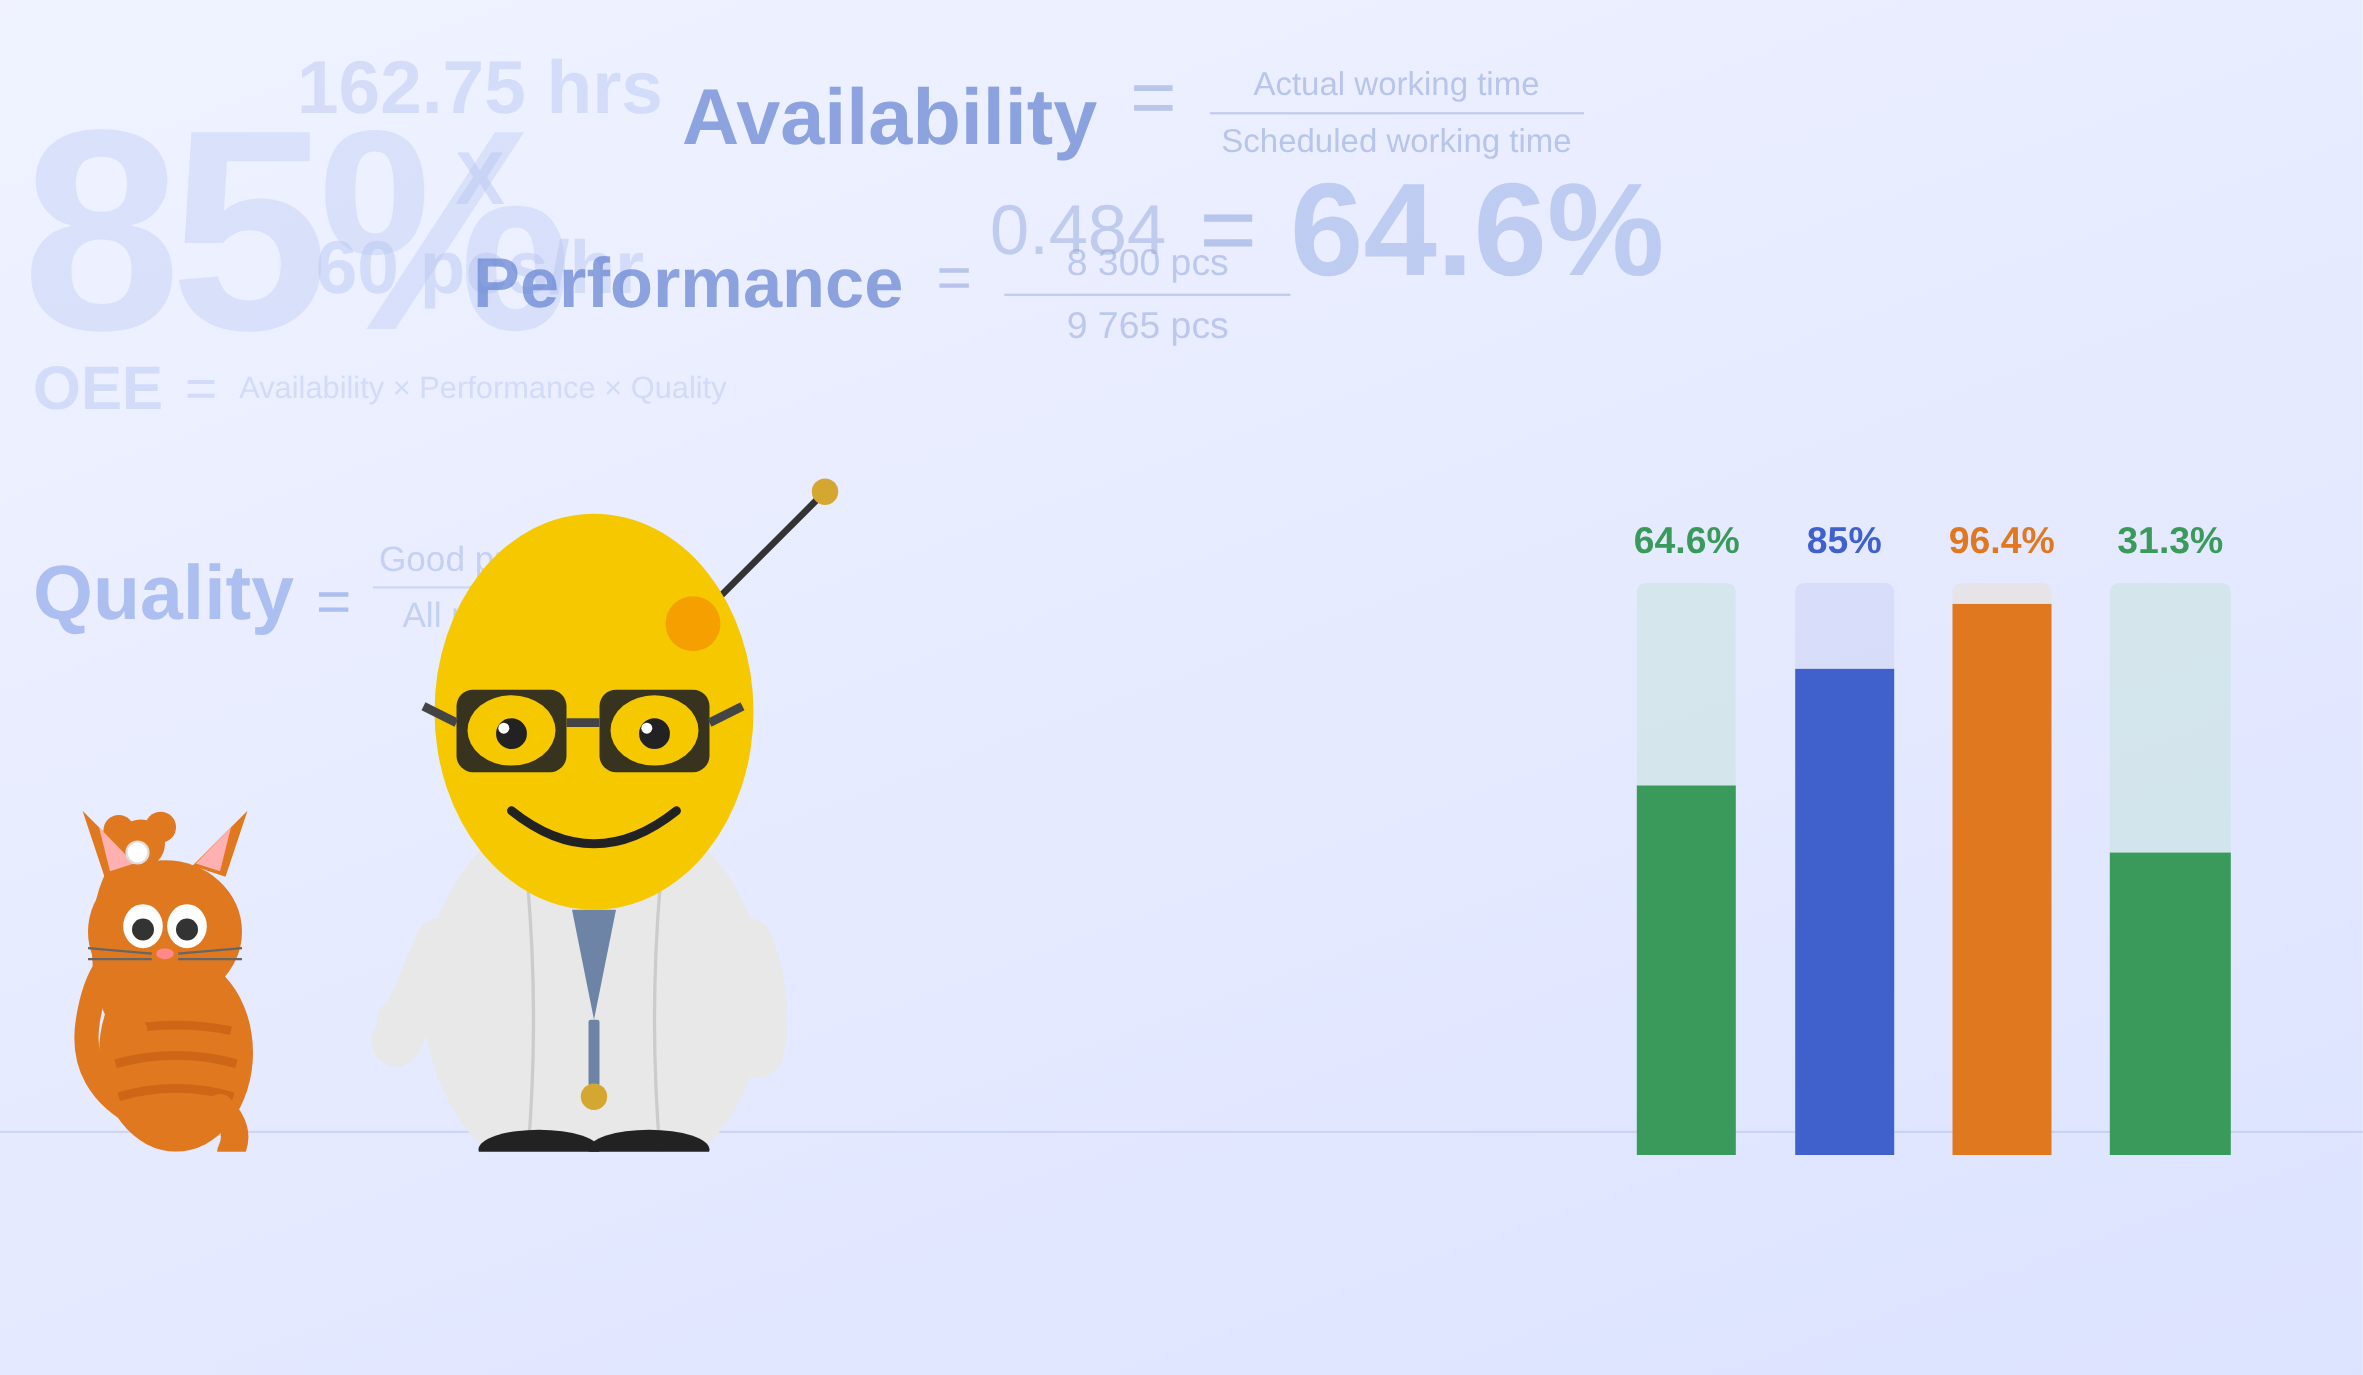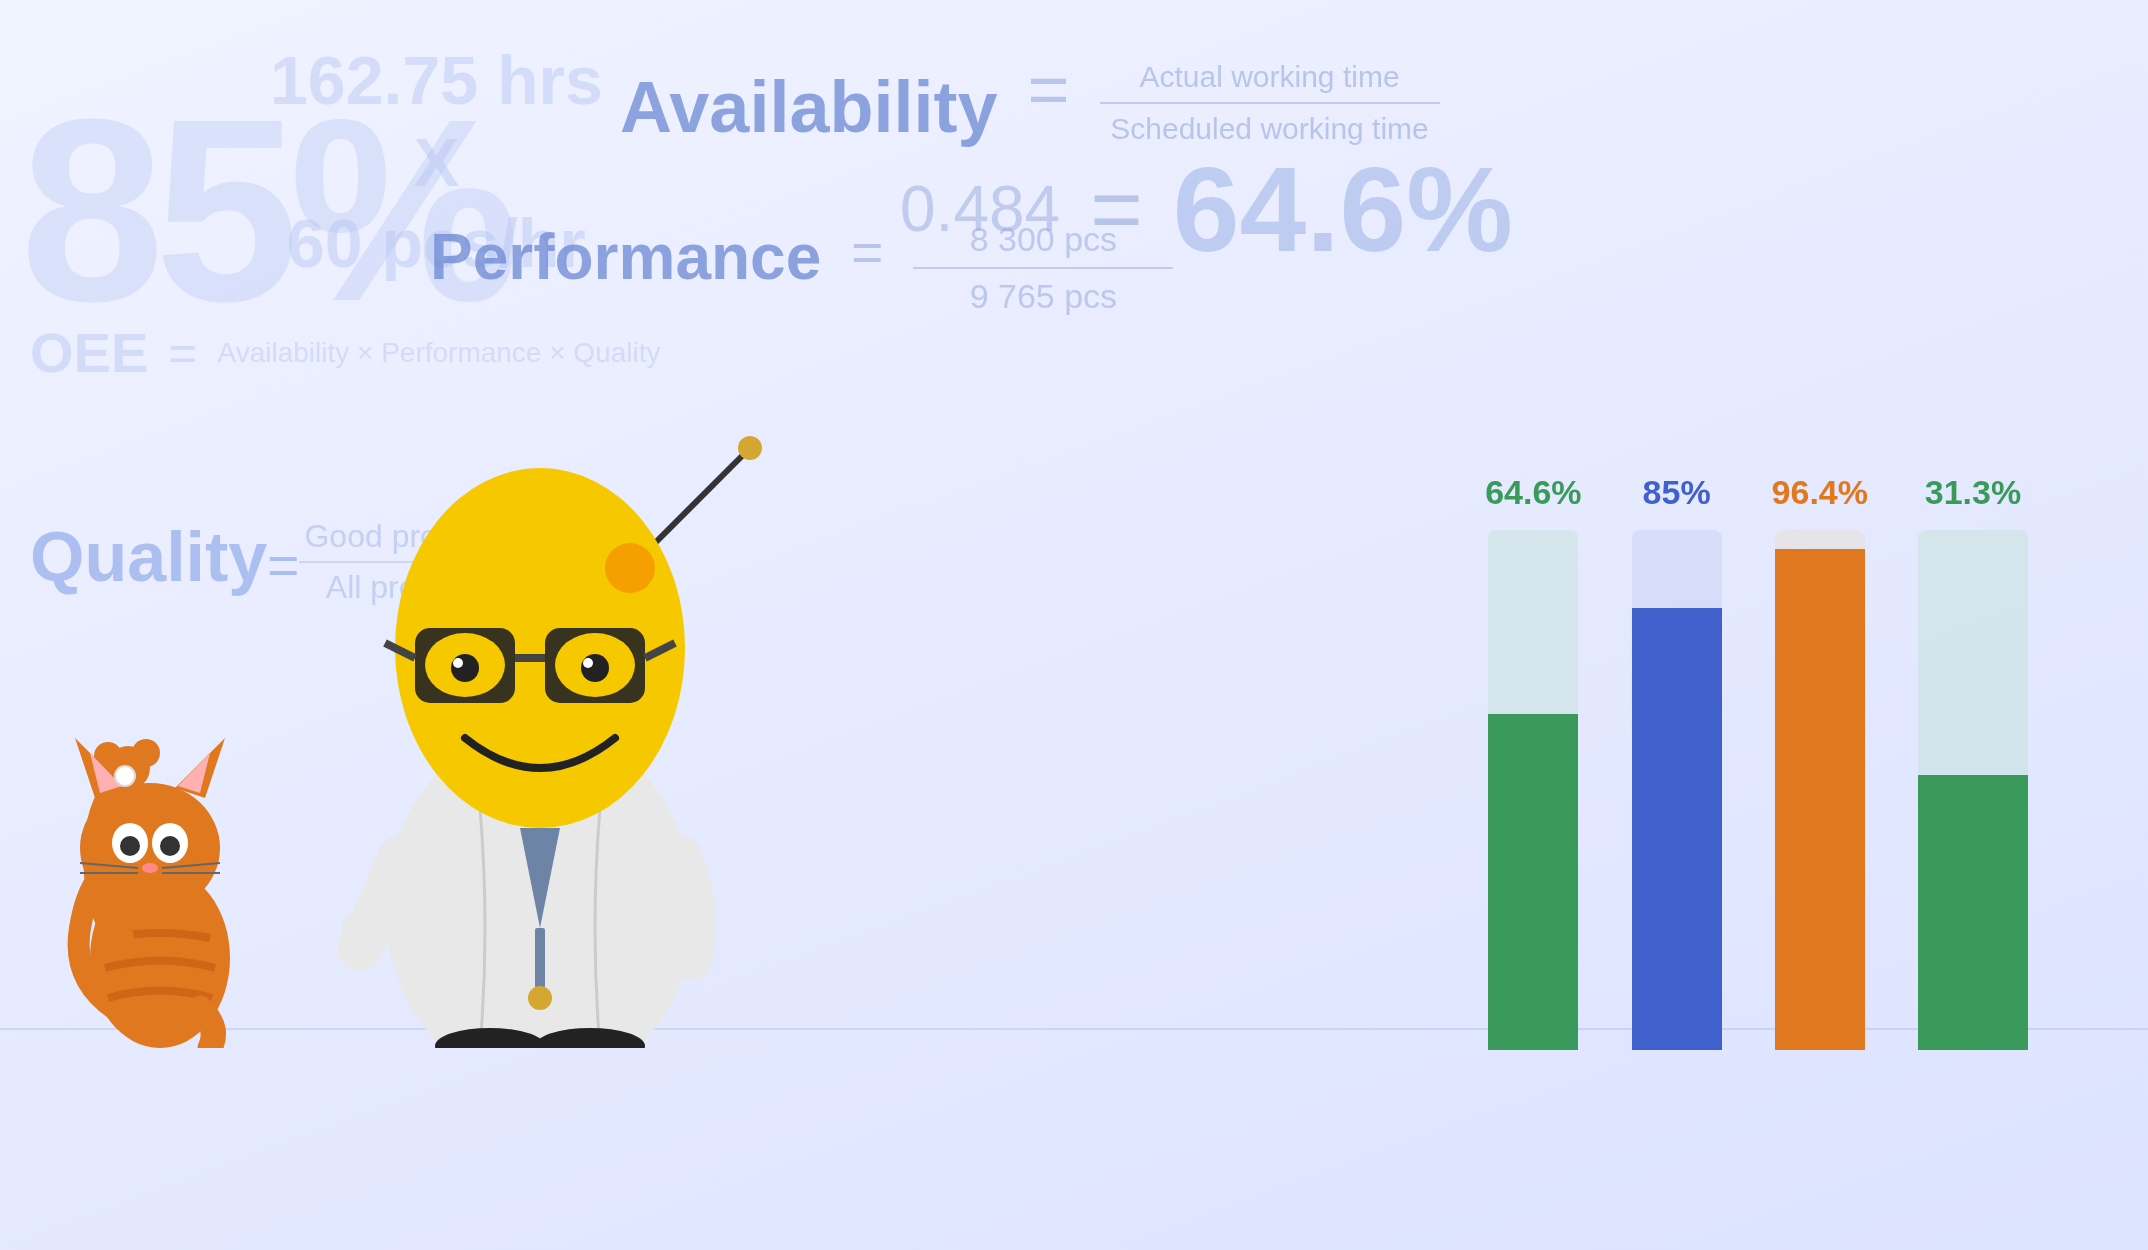--- a/index.html
+++ b/index.html
@@ -42,27 +42,28 @@
       color: rgba(180, 195, 240, 0.45);
       font-size: 56px;
       font-weight: 700;
       display: flex;
       align-items: center;
       gap: 20px;
     }
 
     .bg-quality-block {
       position: absolute;
-      top: 508px;
+      top: 480px;
       left: 30px;
       color: rgba(130, 160, 230, 0.6);
       font-size: 70px;
       font-weight: 900;
       display: flex;
-      align-items: center;
+      align-items: flex-end;
+      gap: 20px;
     }
 
     .bg-quality-fraction {
       display: flex;
       flex-direction: column;
       align-items: center;
       font-size: 32px;
       font-weight: 400;
       color: rgba(160, 180, 230, 0.5);
       margin-top: 10px;

